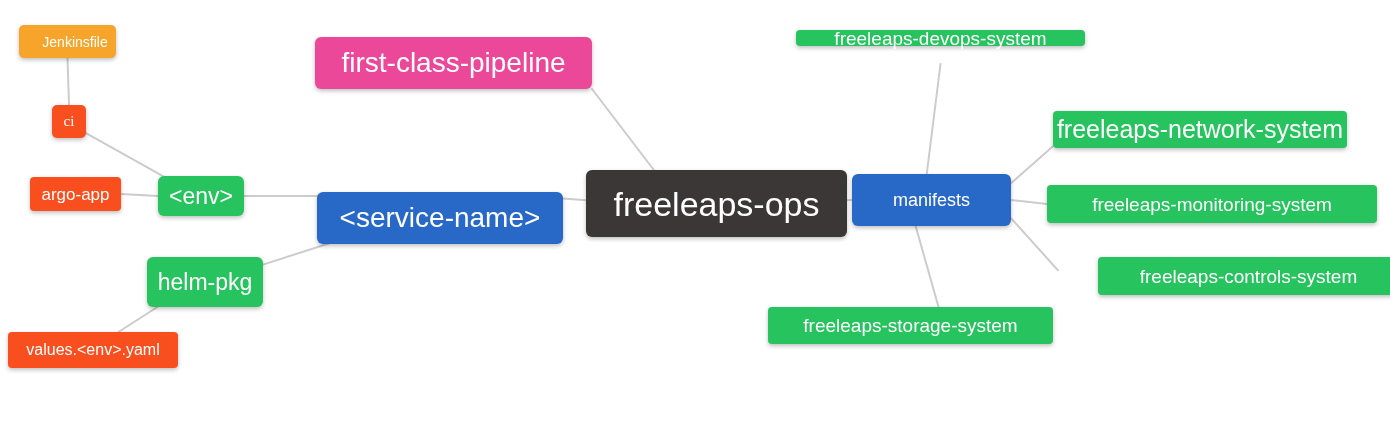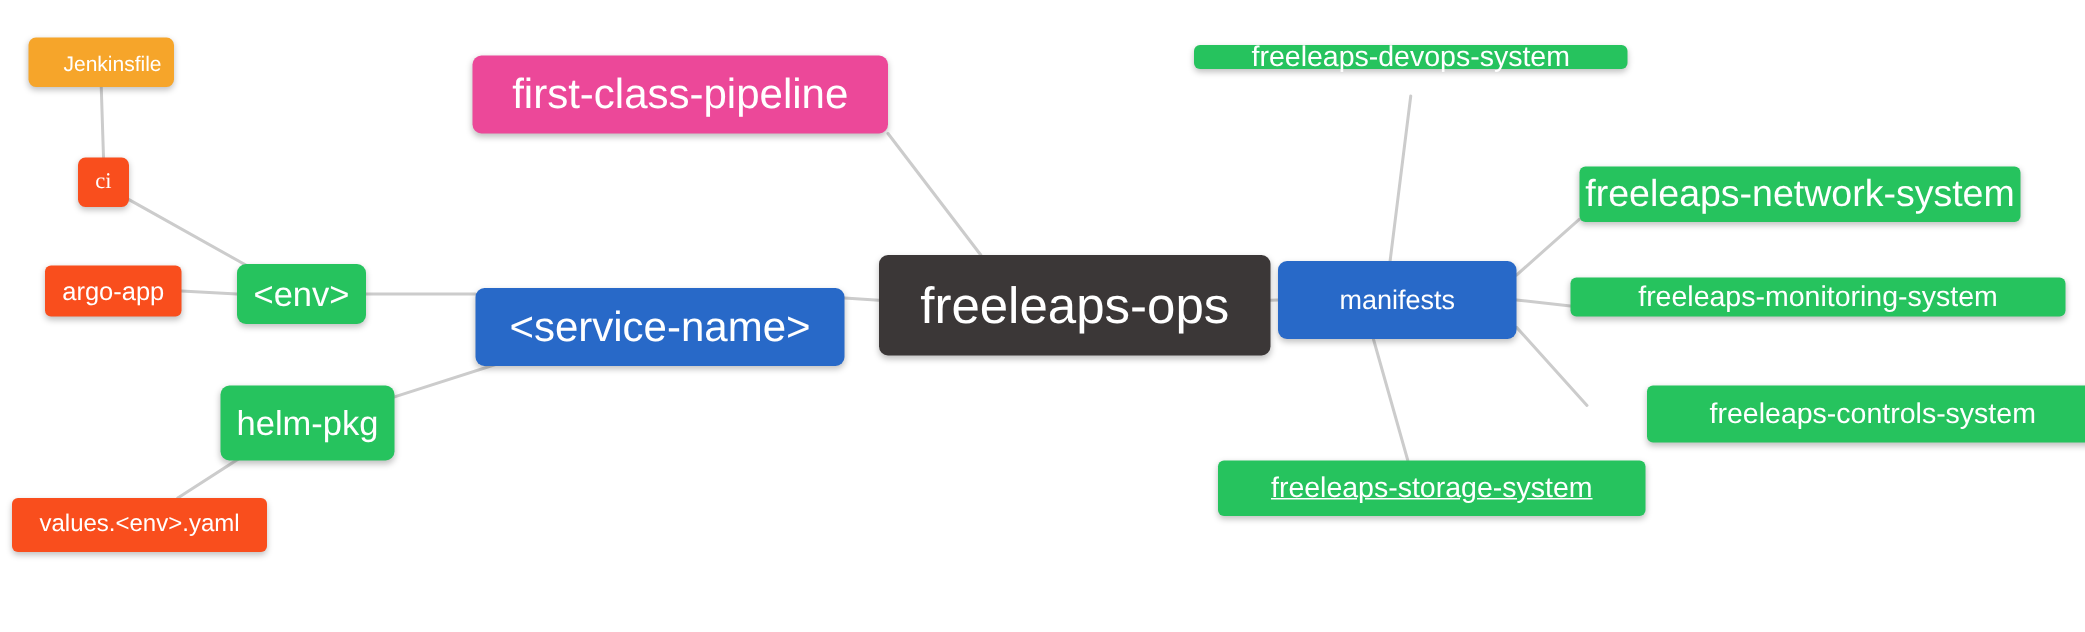--- a/index.html
+++ b/index.html
@@ -63,17 +63,17 @@
       <div class="node" style="left: 30px; top: 177px; width: 91px; height: 34px; font-size: 17px; border-radius: 4px; background: rgb(249, 78, 29); color: rgb(255, 255, 255);">argo-app</div>
       <div class="node" style="left: 158px; top: 176px; width: 86px; height: 40px; font-size: 23px; border-radius: 6px; background: rgb(38, 195, 94); color: rgb(255, 255, 255);">&lt;env&gt;</div>
       <div class="node" style="left: 315px; top: 37px; width: 277px; height: 52px; font-size: 28px; border-radius: 6px; background: #ec4899; color: rgb(255, 255, 255);">first-class-pipeline</div>
       <div class="node" style="left: 317px; top: 170px; width: 246px; height: 52px; font-size: 28px; border-radius: 6px; background: rgb(40, 105, 200); color: rgb(255, 255, 255); margin-top: 22px;">&lt;service-name&gt;</div>
       <div class="node" style="left: 586px; top: 170px; width: 261px; height: 67px; font-size: 34px; border-radius: 6px; background: rgb(59, 55, 55); color: rgb(255, 255, 255);">freeleaps-ops</div>
       <div class="node" style="left: 852px; top: 174px; width: 159px; height: 52px; font-size: 18px; border-radius: 6px; background: rgb(40, 105, 200); color: rgb(255, 255, 255);">manifests</div>
       <div class="node" style="left: 147px; top: 257px; width: 116px; height: 50px; font-size: 23px; border-radius: 6px; background: rgb(38, 195, 94); color: rgb(255, 255, 255);">helm-pkg</div>
       <div class="node" style="left: 8px; top: 332px; width: 170px; height: 36px; font-size: 16px; border-radius: 4px; background: rgb(249, 78, 29); color: rgb(255, 255, 255);">values.&lt;env&gt;.yaml</div>
       <div class="node" style="left: 796px; top: 30px; width: 289px; height: 16px; font-size: 19px; border-radius: 4px; background: rgb(38, 195, 94); color: rgb(255, 255, 255);">freeleaps-devops-system</div>
       <div class="node" style="left: 1053px; top: 111px; width: 294px; height: 37px; font-size: 25px; border-radius: 4px; background: rgb(38, 195, 94); color: rgb(255, 255, 255);">freeleaps-network-system</div>
-      <div class="node" style="left: 1047px; top: 185px; width: 330px; height: 26px; font-size: 19px; border-radius: 4px; background: rgb(38, 195, 94); color: rgb(255, 255, 255);">freeleaps-monitoring-system</div>
+      <div class="node" style="left: 1047px; top: 185px; width: 330px; height: 38px; font-size: 19px; border-radius: 4px; background: rgb(38, 195, 94); color: rgb(255, 255, 255);">freeleaps-monitoring-system</div>
       <div class="node" style="left: 1058px; top: 257px; width: 301px; height: 38px; font-size: 19px; border-radius: 4px; background: rgb(38, 195, 94); color: rgb(255, 255, 255); margin-left: 40px;">freeleaps-controls-system</div>
-      <div class="node" style="left: 812px; top: 307px; width: 285px; height: 37px; font-size: 19px; border-radius: 4px; background: rgb(38, 195, 94); color: rgb(255, 255, 255); text-decoration: underline;">freeleaps-storage-system</div>
+      <div class="node" style="left: 768px; top: 307px; width: 285px; height: 37px; font-size: 19px; border-radius: 4px; background: rgb(38, 195, 94); color: rgb(255, 255, 255);">freeleaps-storage-system</div>
     </div>
 </div>
 
 </body></html>

